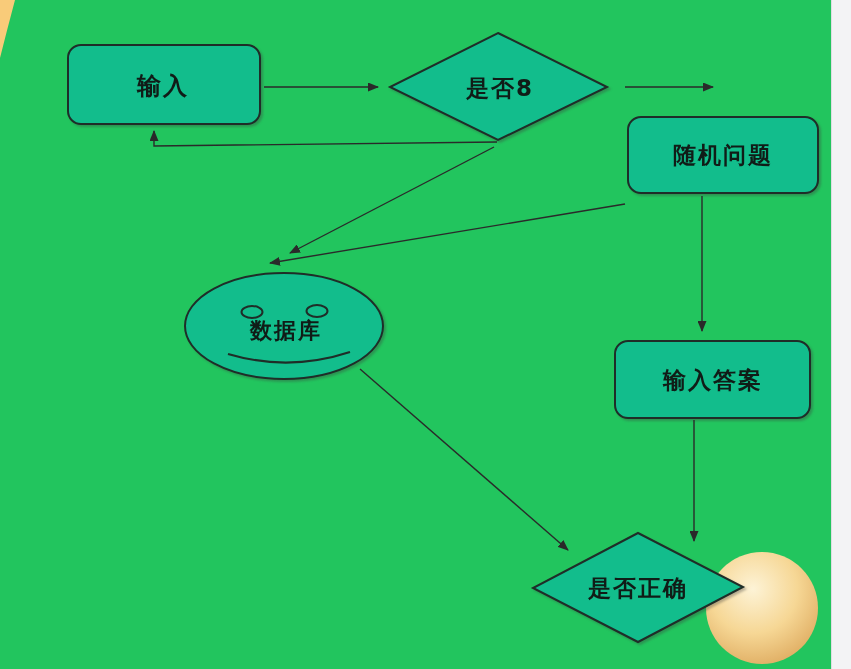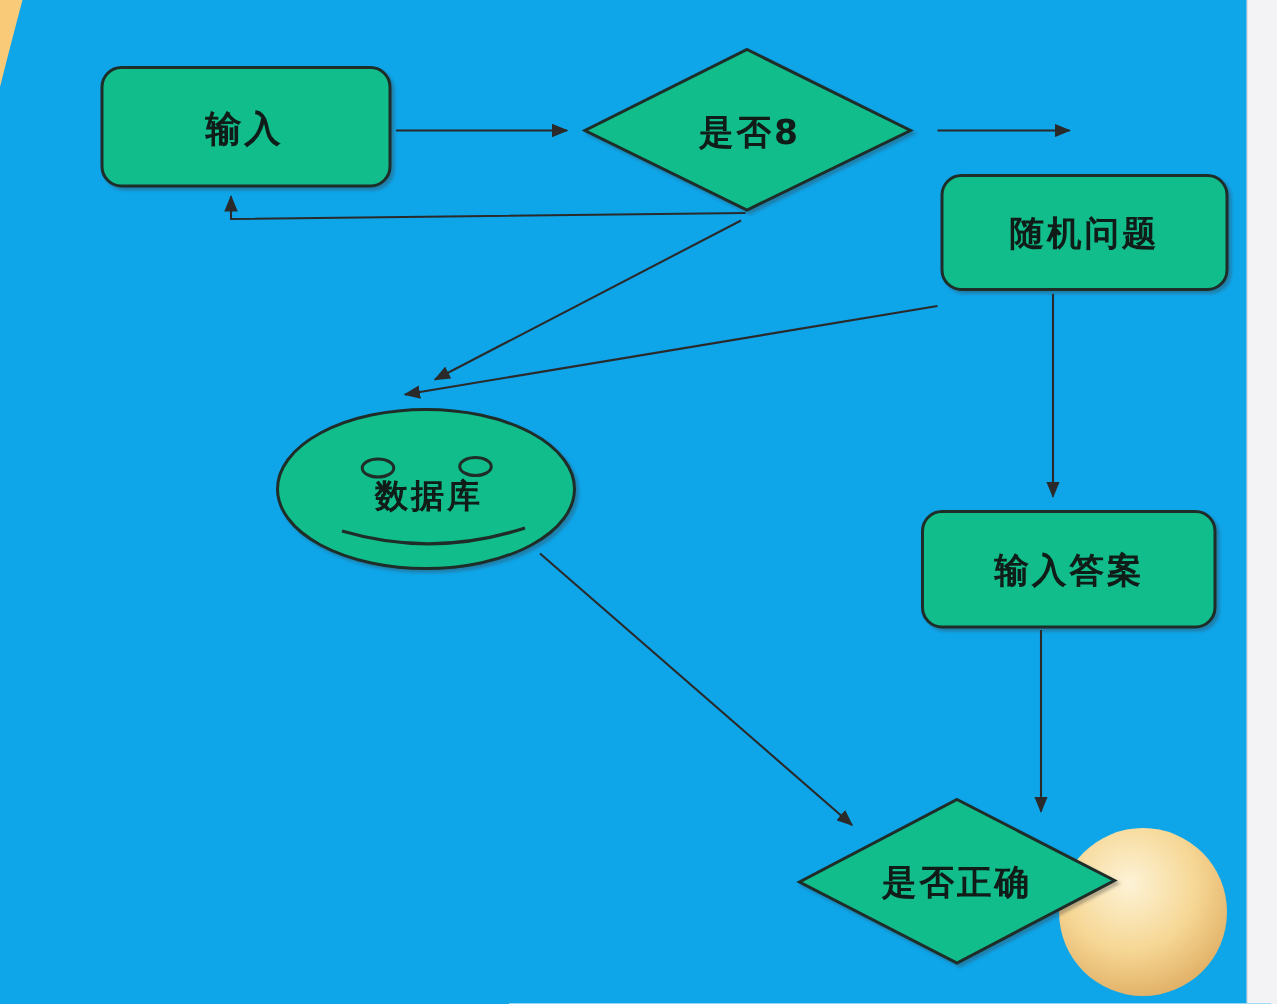--- a/index.html
+++ b/index.html
@@ -5,21 +5,21 @@
   html, body {
     margin: 0;
     padding: 0;
     background: #ffffff;
     font-family: "DejaVu Sans", "Liberation Sans", sans-serif;
   }
   #stage {
     position: relative;
     width: 851px;
     height: 669px;
-    background: #0ea5e9;
+    background: #22c55e;
     overflow: hidden;
   }
   svg { display: block; }
   .shape {
     filter: drop-shadow(2px 2px 1px rgba(60,60,60,0.35));
   }
   .node-label {
     font-family: "DejaVu Sans", "Liberation Sans", sans-serif;
     font-weight: bold;
     letter-spacing: 2px;

